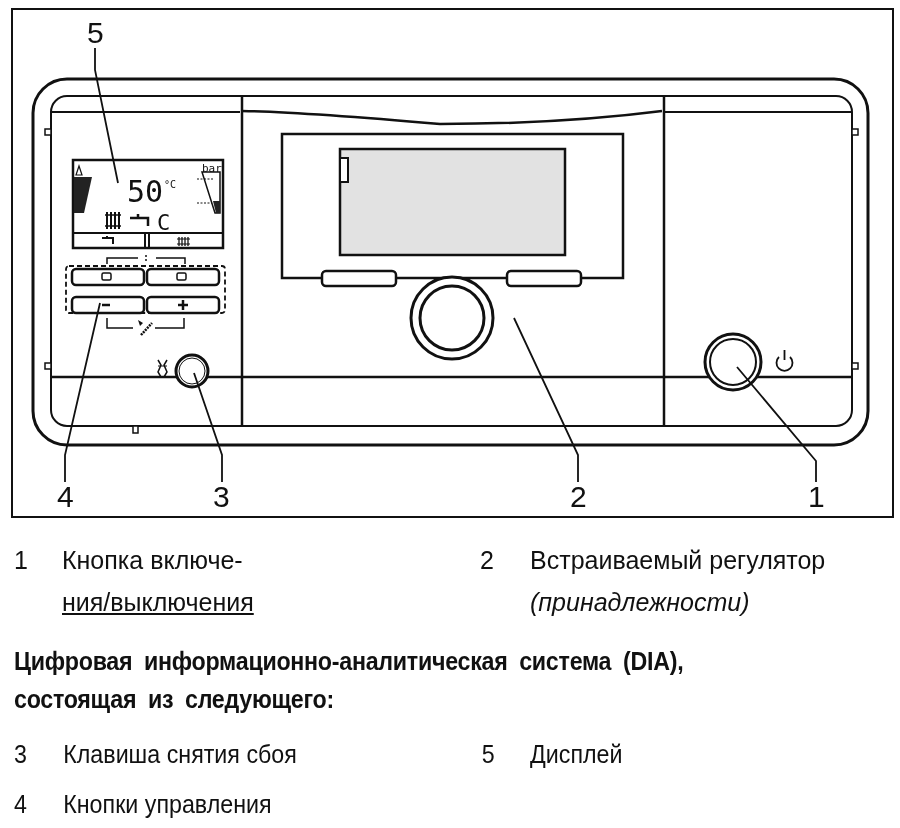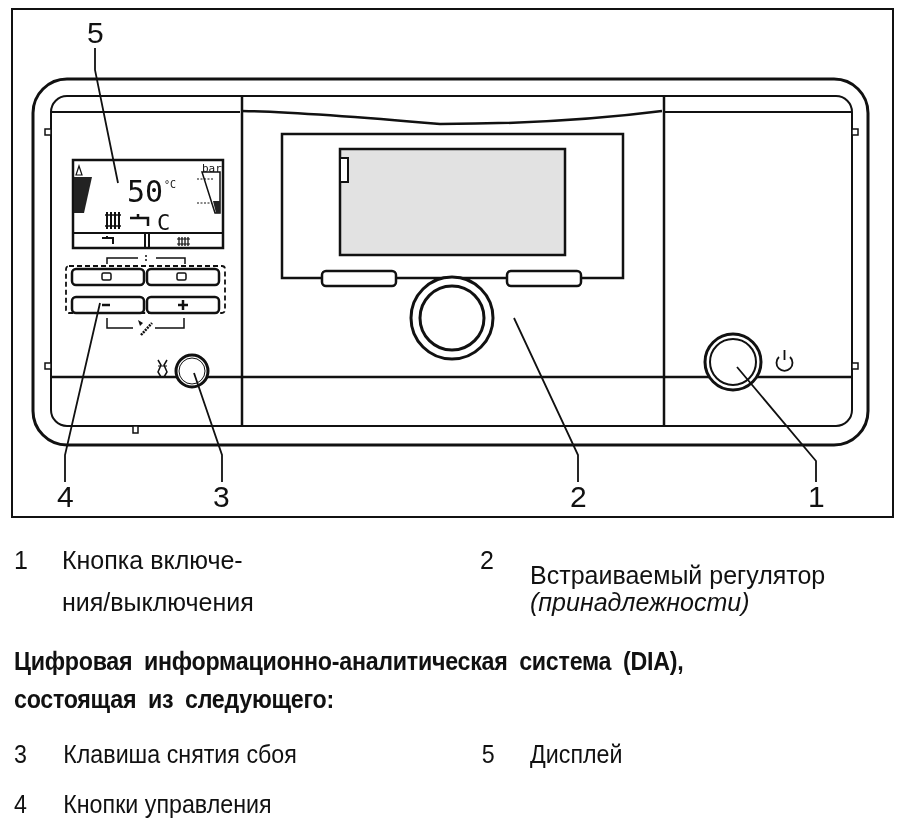--- a/index.html
+++ b/index.html
@@ -151,25 +151,25 @@
   <text class="callout" x="87" y="43">5</text>
   <text class="callout" x="57" y="507">4</text>
   <text class="callout" x="213" y="507">3</text>
   <text class="callout" x="570" y="507">2</text>
   <text class="callout" x="808" y="507">1</text>
 </svg>
 
 <div>
   <span class="num" style="left:14px;top:546px;">1</span>
   <span class="txt" style="left:62px;top:541px;">Кнопка включе-</span>
-  <span class="txt" style="left:62px;top:583px;">ния/выключения</span>
+  <span class="txt" style="left:62px;top:583px;text-decoration:underline;">ния/выключения</span>
 </div>
 <div>
   <span class="num" style="left:480px;top:546px;">2</span>
-  <span class="txt" style="left:530px;top:541px;margin-top:15px;">Встраиваемый регулятор</span>
+  <span class="txt" style="left:530px;top:541px;">Встраиваемый регулятор</span>
   <span class="txt" style="left:530px;top:583px;font-style:italic;">(принадлежности)</span>
 </div>
 
 <div class="heading">
   <div>Цифровая информационно-аналитическая система (DIA),</div>
   <div>состоящая из следующего:</div>
 </div>
 
 <div style="position:absolute;left:0;top:0;transform:scaleX(0.93);transform-origin:left top;">
   <span class="num" style="left:15px;top:740px;">3</span>

